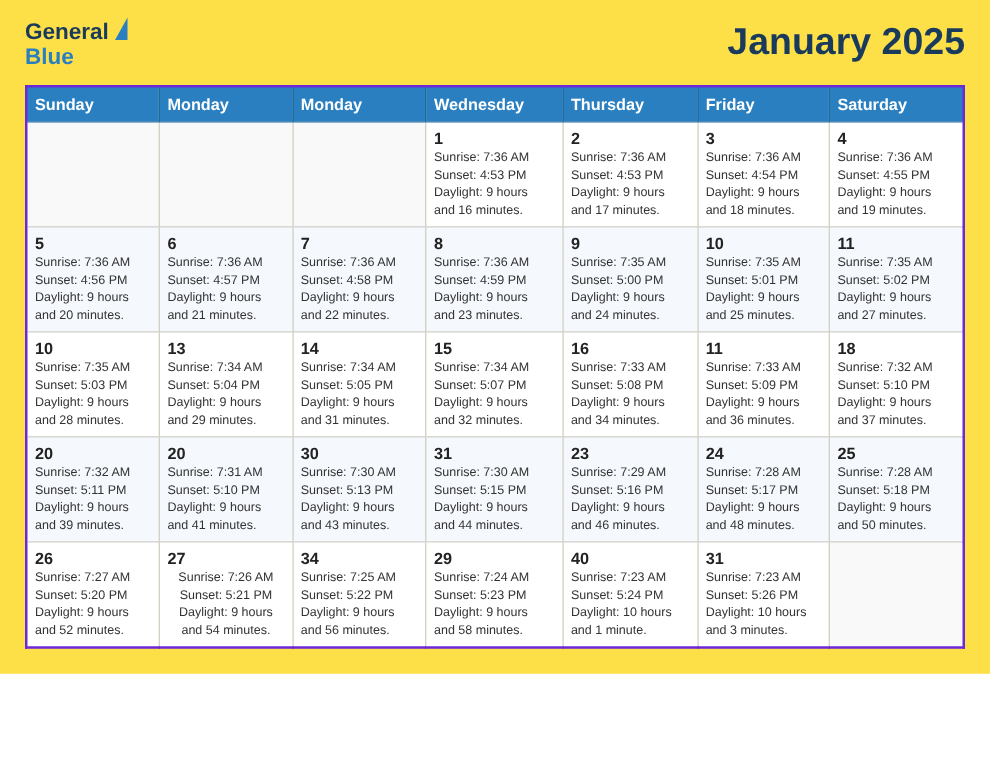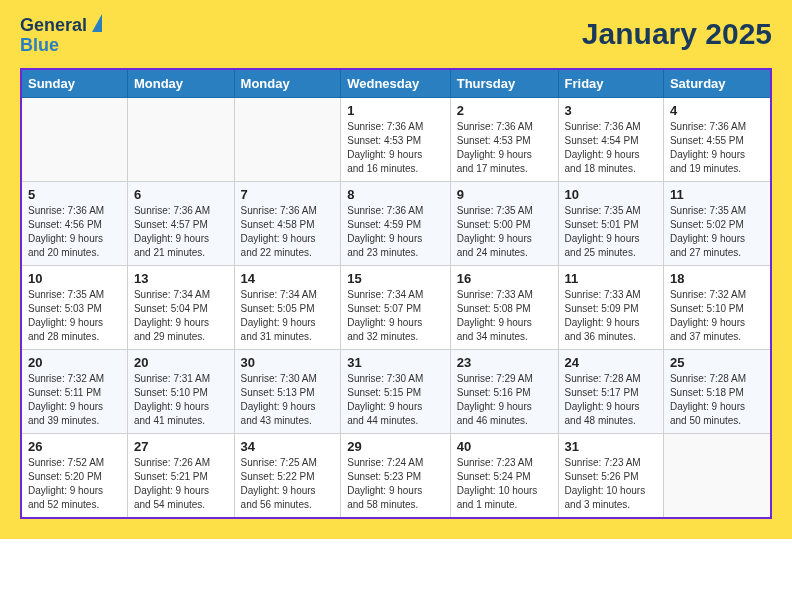--- a/index.html
+++ b/index.html
@@ -308,28 +308,28 @@
             <span class="day-number">25</span>
             <div class="day-info" style="white-space: pre-line;">Sunrise: 7:28 AM
 Sunset: 5:18 PM
 Daylight: 9 hours
 and 50 minutes.</div>
           </td>
         </tr>
         <tr>
           <td>
             <span class="day-number">26</span>
-            <div class="day-info" style="white-space: pre-line;">Sunrise: 7:52 AM
+            <div class="day-info" style="white-space: pre-line;">Sunrise: 7:27 AM
 Sunset: 5:20 PM
 Daylight: 9 hours
 and 52 minutes.</div>
           </td>
           <td>
             <span class="day-number">27</span>
-            <div class="day-info" style="white-space: pre-line;">Sunrise: 7:26 AM
+            <div class="day-info" style="white-space: pre-line; text-align: center;">Sunrise: 7:26 AM
 Sunset: 5:21 PM
 Daylight: 9 hours
 and 54 minutes.</div>
           </td>
           <td>
             <span class="day-number">34</span>
             <div class="day-info" style="white-space: pre-line;">Sunrise: 7:25 AM
 Sunset: 5:22 PM
 Daylight: 9 hours
 and 56 minutes.</div>

